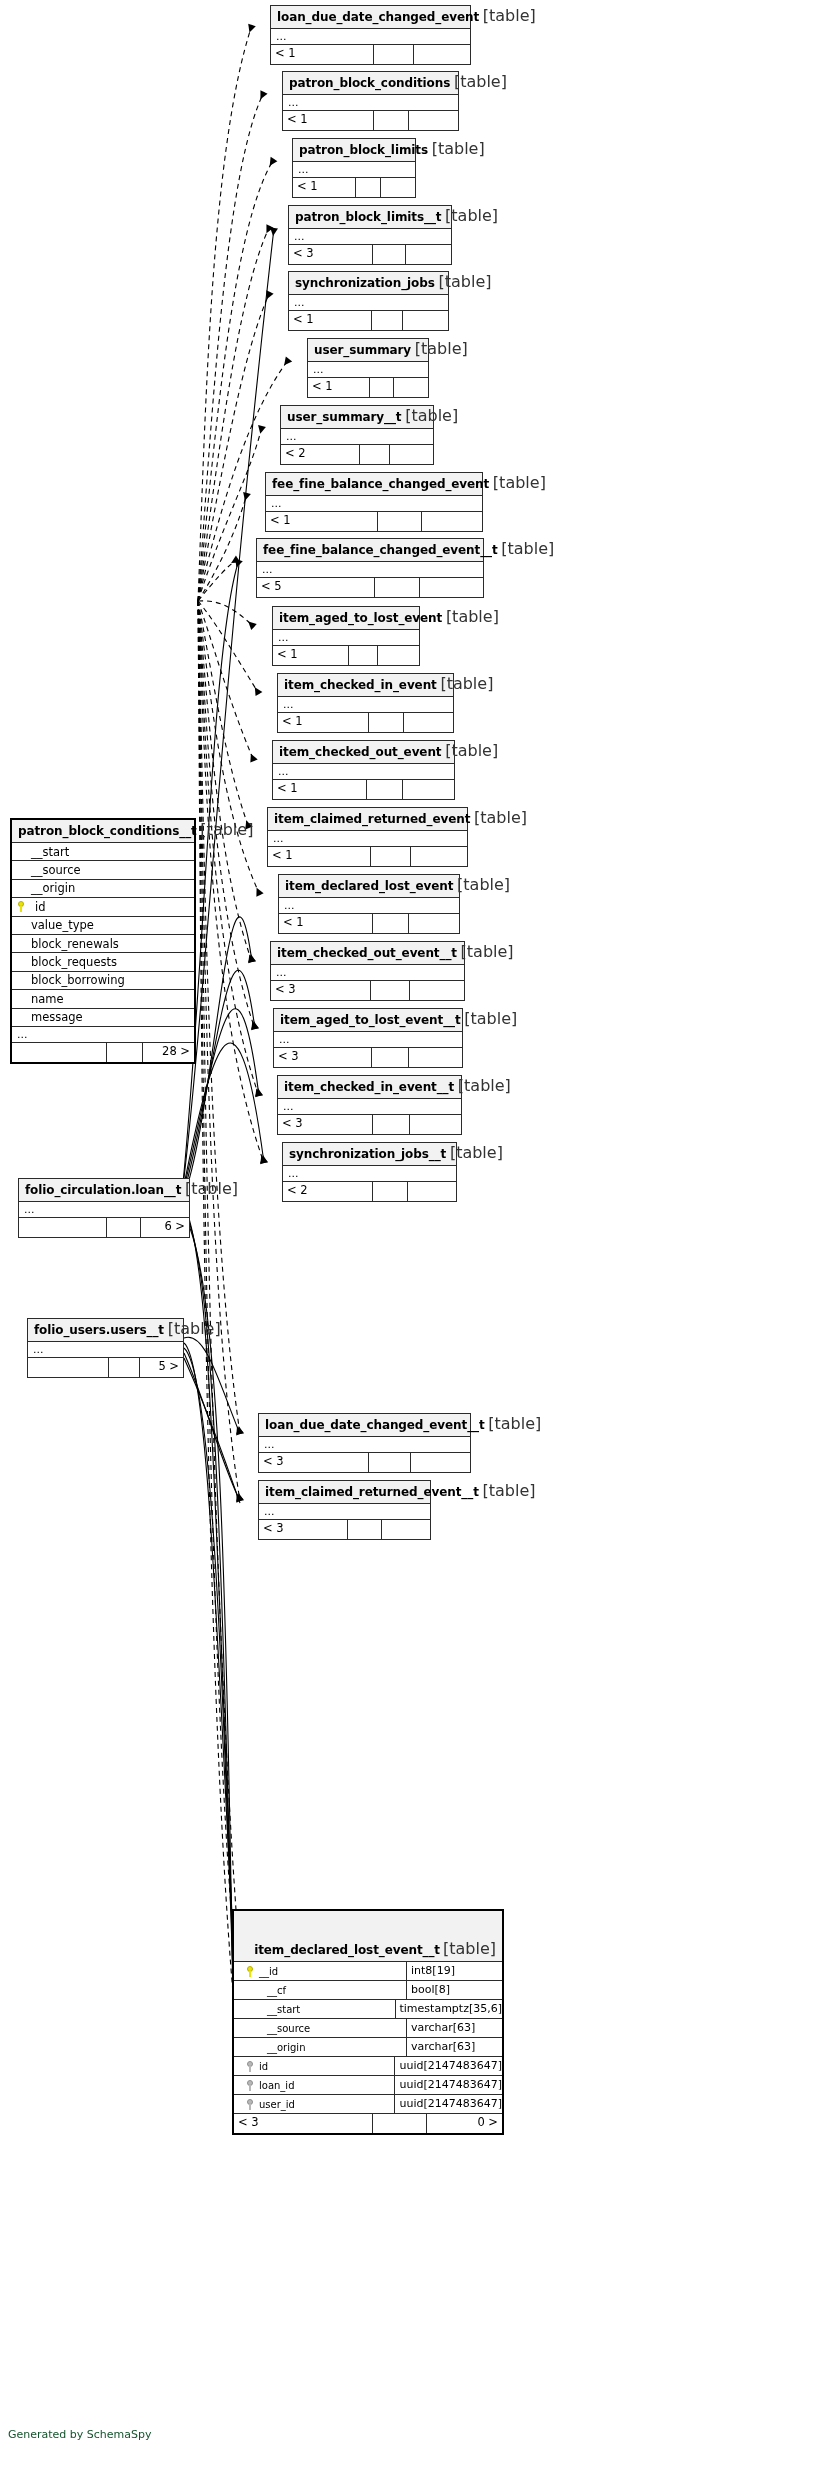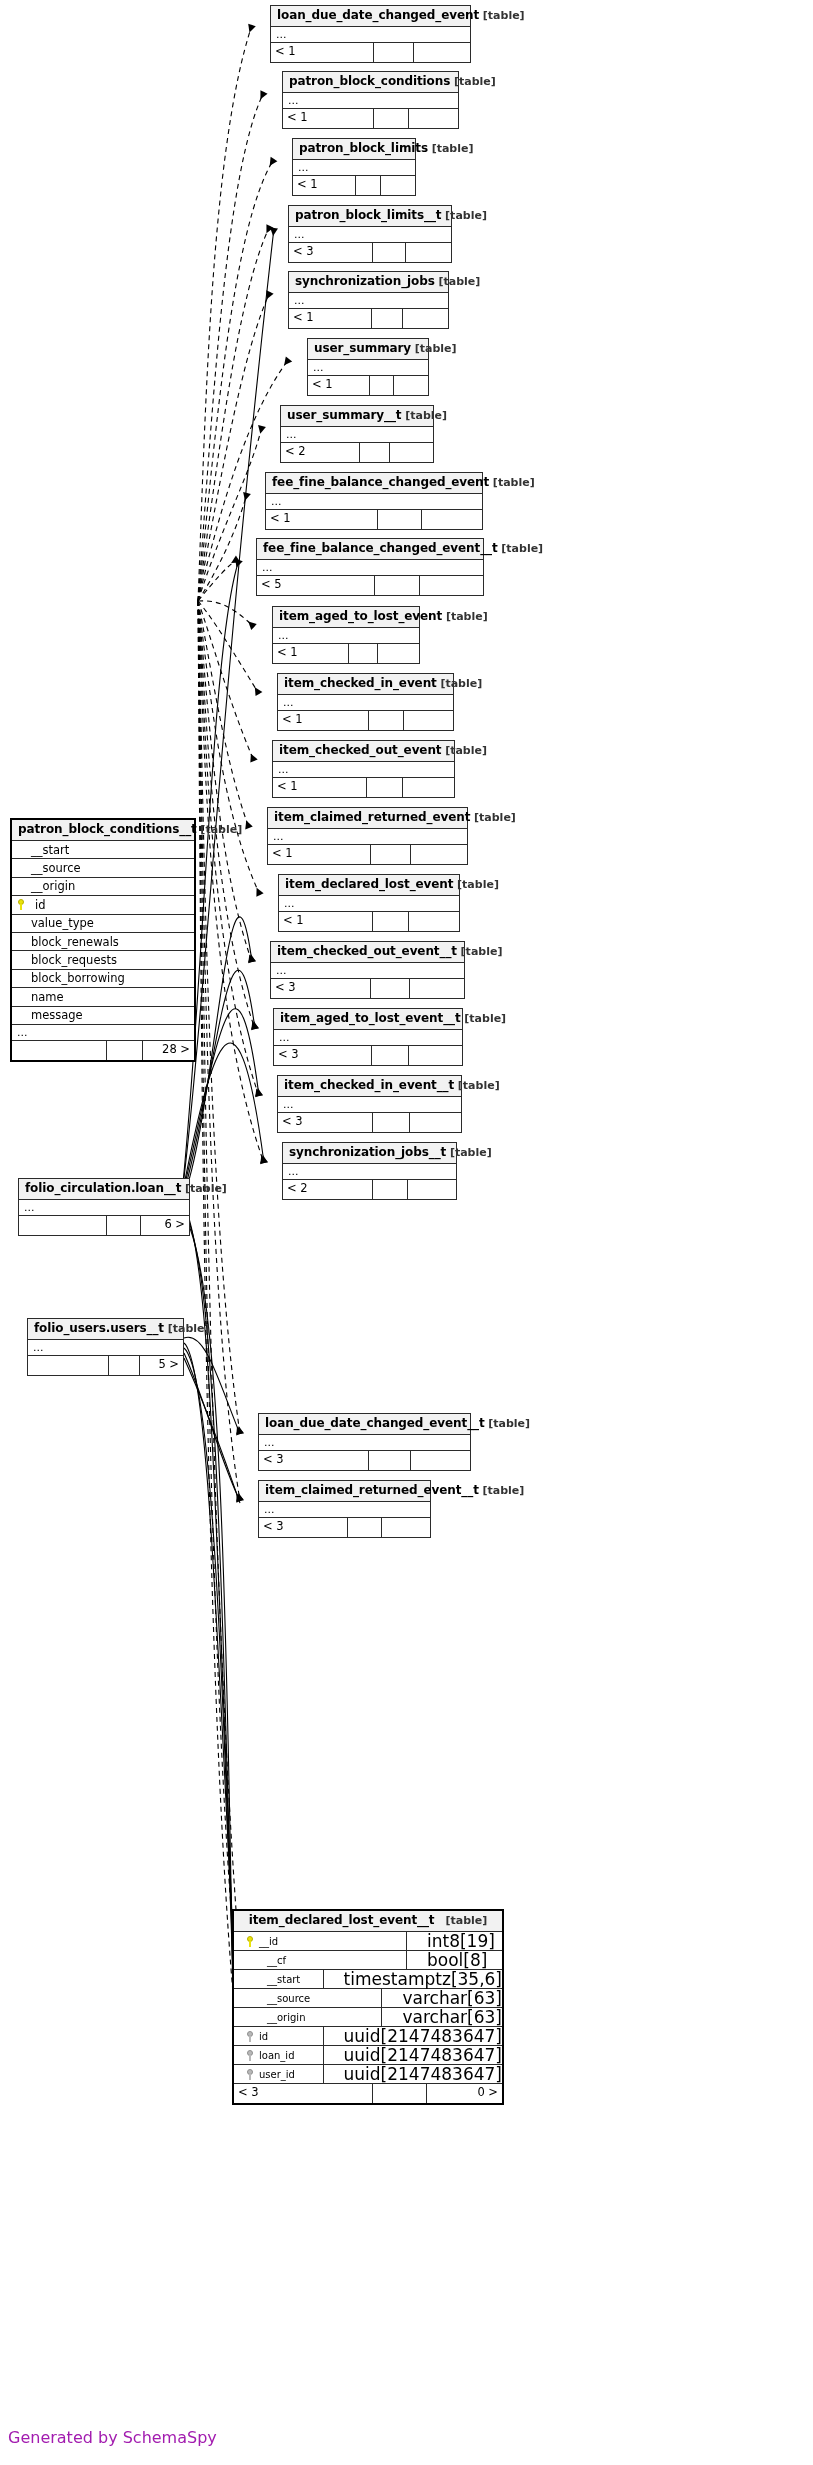--- a/index.html
+++ b/index.html
@@ -47,29 +47,30 @@
     padding: 3px 6px 4px 6px;
     white-space: nowrap;
     line-height: 13px;
   }
   .node .hdr .tname {
     font-weight: bold;
     font-size: 12px;
     letter-spacing: -0.1px;
   }
   .node .hdr .ttag {
-    font-weight: bold;
-    font-size: 11px;
+    font-weight: normal;
+    font-size: 16px;
     color: #333;
+    margin-top: 28px;
   }
   .node .hdr.spread {
     display: flex;
-    justify-content: center;
+    justify-content: flex-end;
     align-items: baseline;
-    gap: 11px;
+    gap: 3px;
   }
 
   .node .ellipsis {
     padding: 2px 5px 3px 5px;
     border-bottom: 1px solid #2b2b2b;
     line-height: 12px;
     font-size: 11px;
     color: #000;
     height: 16px;
     box-sizing: border-box;
@@ -106,23 +107,23 @@
     padding-left: 12px;
     white-space: nowrap;
     font-size: 10px;
     display: flex;
     align-items: center;
     gap: 4px;
   }
   .node .col .ctype {
     flex: 0 0 96px;
     border-left: 1px solid #2b2b2b;
-    padding-left: 20px;
+    padding-left: 4px;
     white-space: nowrap;
-    font-size: 17px;
+    font-size: 11px;
     height: 100%;
     line-height: 18px;
     box-sizing: border-box;
   }
 
   
   .key {
     display: inline-block;
     width: 9px;
     height: 11px;
@@ -162,22 +163,22 @@
     font-size: 11.5px;
     white-space: nowrap;
   }
   .node .prow .pn { padding-left: 14px; }
   .node .prow.haskey .pn { padding-left: 4px; }
 
   .footer-note {
     position: absolute;
     left: 8px;
     top: 2428px;
-    font-size: 16px;
-    color: #a21caf;
+    font-size: 11px;
+    color: #14532d;
     z-index: 3;
     white-space: nowrap;
   }
 </style>
 </head>
 <body>
 
 <div id="canvas">
 
   <svg id="edges" viewBox="0 0 813 2465" width="813" height="2465" xmlns="http://www.w3.org/2000/svg">

